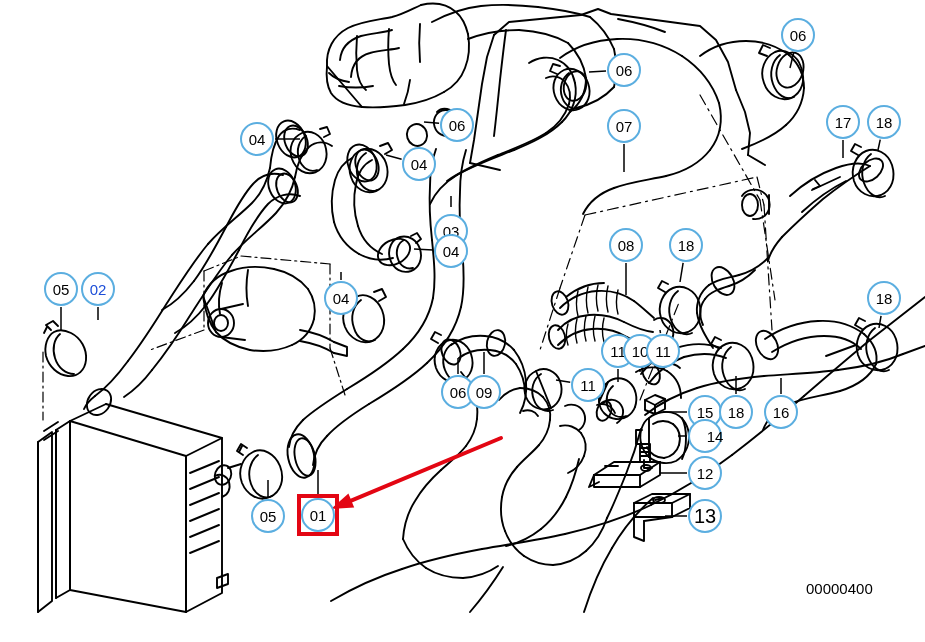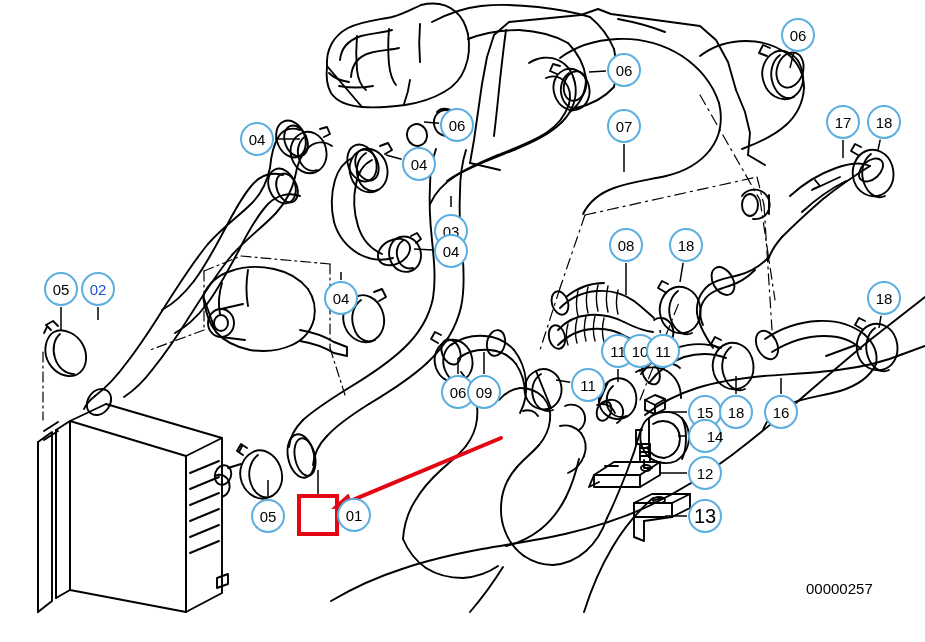--- a/index.html
+++ b/index.html
@@ -16,21 +16,20 @@
     display:flex;align-items:center;justify-content:center;
     box-sizing:border-box;
     color:#000;background:#ffffff;
     font-family:"Liberation Sans", sans-serif;
     letter-spacing:0px;
     user-select:none;
   }
   .callout .num{display:block;line-height:1;transform:translateY(-0.5px);}
   .callout.highlighted{
     border-radius:50%;
-    margin-left:36px;
   }
   #part-number{
     position:absolute;
     color:#000;
     font-family:"Liberation Sans", sans-serif;
     white-space:nowrap;
   }
 </style>
 </head>
 <body>
@@ -563,15 +562,15 @@
         <span class="num">13</span>
       </div>
       <div class="callout" style="left: 251px; top: 499px; width: 34px; height: 34px; border: 2.5px solid rgb(91, 174, 224); background: rgb(255, 255, 255); color: rgb(0, 0, 0); font-size: 15px;">
         <span class="num">05</span>
       </div>
       <div class="callout highlighted" style="left: 301px; top: 498px; width: 34px; height: 34px; border: 2.5px solid rgb(91, 174, 224); background: rgb(255, 255, 255); color: rgb(0, 0, 0); font-size: 15px;">
         <span class="num">01</span>
       </div>
     </div>
 
-  <div id="part-number" style="left: 806px; top: 580px; font-size: 15px; color: rgb(0, 0, 0);">00000257</div>
+  <div id="part-number" style="left: 806px; top: 580px; font-size: 15px; color: rgb(0, 0, 0);">00000400</div>
 
 </div>
 
 </body></html>

